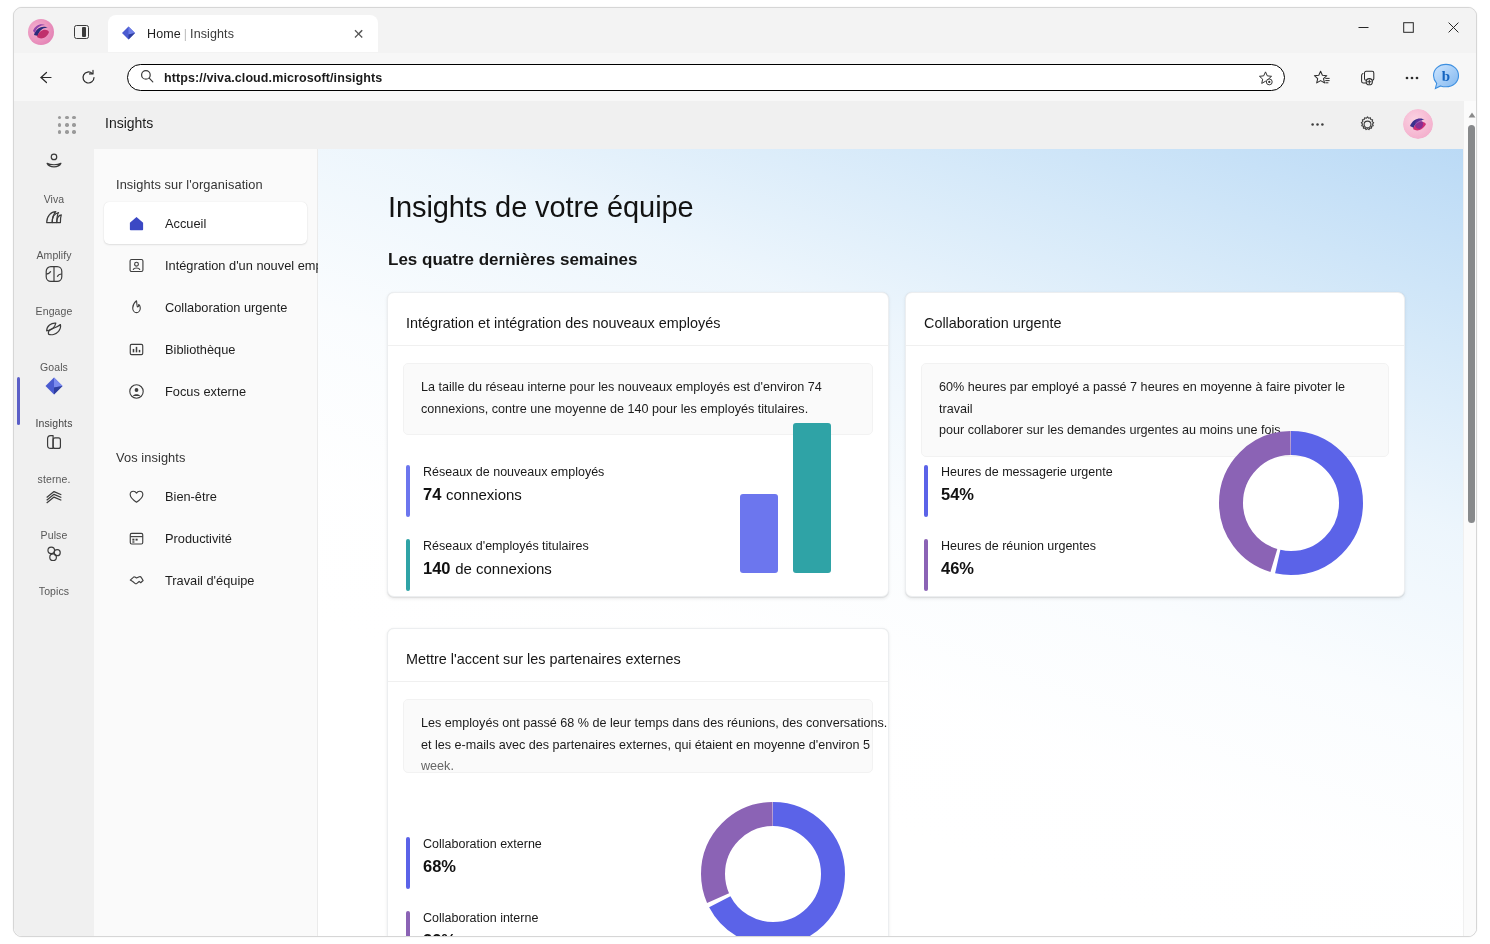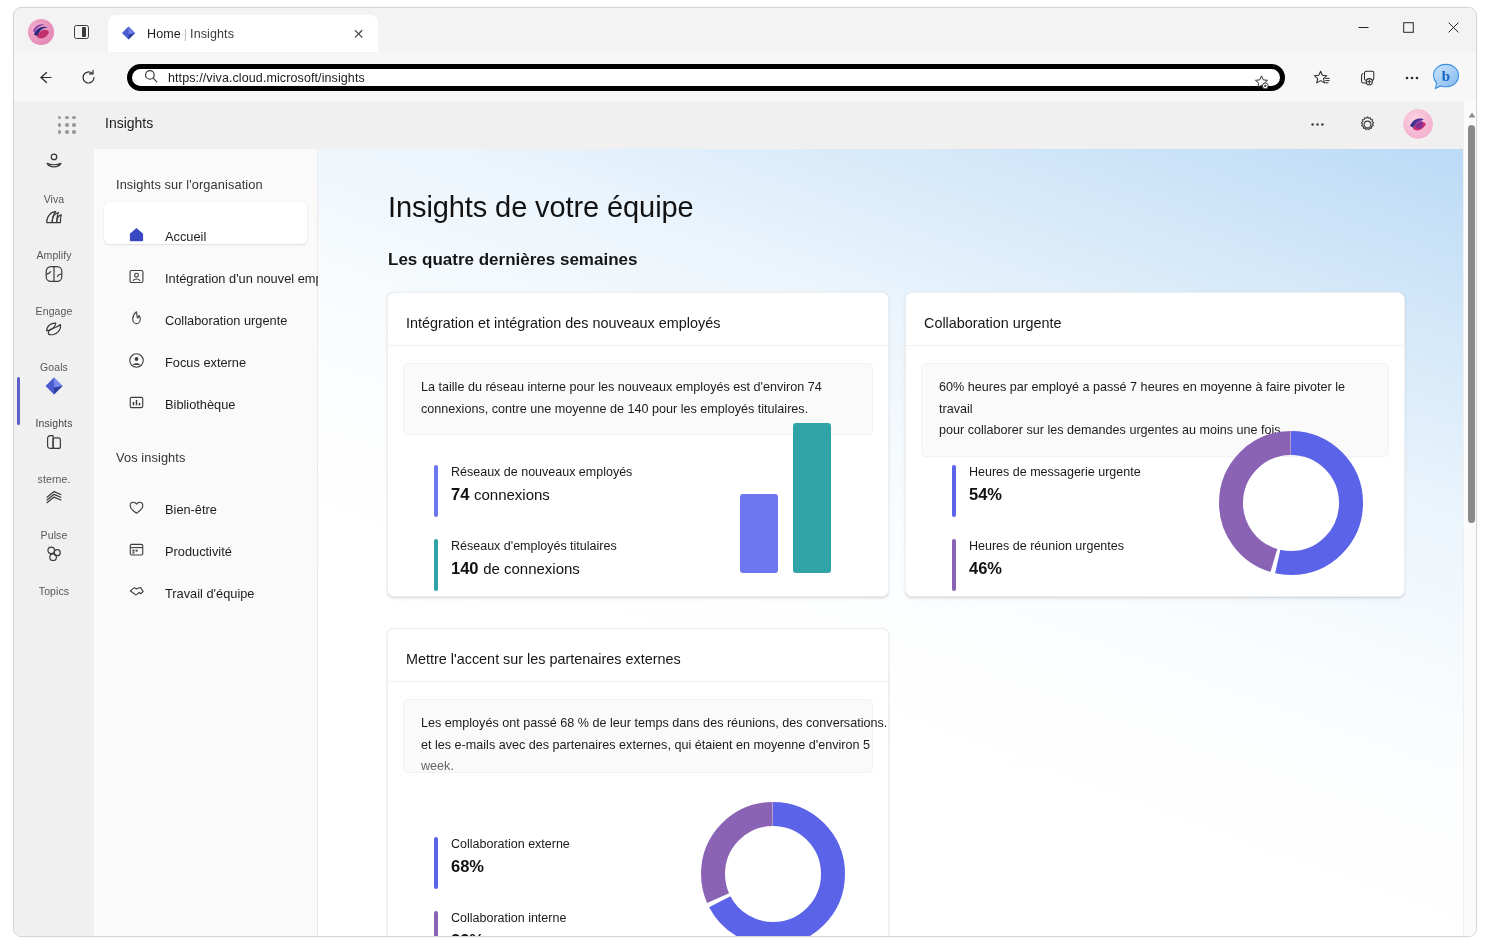--- a/index.html
+++ b/index.html
@@ -89,24 +89,25 @@
   .navbtn {
     position: absolute; top: 10px;
     width: 28px; height: 28px;
     display: flex; align-items: center; justify-content: center;
     border-radius: 5px; cursor: pointer; color: #2b2b2b;
   }
   .omnibox {
     position: absolute; left: 113px; top: 11px;
     width: 1158px; height: 27px;
     background: #ffffff;
-    border: 5px solid #000000;
+    border: 1px solid #000000;
     border-radius: 14px;
     display: flex; align-items: center;
     cursor: text;
+    font-weight: bold;
   }
   .omnibox .mag { margin-left: 12px; color: #3a3a3a; flex: 0 0 auto; }
   .url-text {
     margin-left: 10px;
     font-size: 12.5px; color: #1a1a1a; letter-spacing: .1px;
   }
   .omni-fav {
     position: absolute; right: 8px; top: 3px;
     width: 21px; height: 21px;
     display: flex; align-items: center; justify-content: center;
@@ -186,21 +187,21 @@
     border-right: 1px solid #ebebeb;
   }
   .nav-group-title {
     margin: 28px 0 10px 22px;
     font-size: 12.8px; color: #333; letter-spacing: .1px;
   }
   .nav-item {
     position: relative;
     margin: 0 10px;
     height: 42px;
-    display: flex; align-items: flex-end;
+    display: flex; align-items: center;
     border-radius: 5px;
     cursor: pointer;
     padding-left: 22px;
   }
   .nav-item.selected {
     background: #ffffff;
     box-shadow: 0 1px 2px rgba(0,0,0,.10), 0 0 1px rgba(0,0,0,.12);
   }
   .nav-item .ni-icon {
     width: 20px; height: 20px; flex: 0 0 auto;
@@ -265,21 +266,21 @@
     border: 1px solid #f2f2f2;
     border-radius: 5px;
     padding: 13px 17px 14px 17px;
     font-size: 12.6px; line-height: 1.72; color: #1c1c1c;
   }
   .card-note.clip { height: 74px; overflow: visible; white-space: nowrap; }
   .card-note .ln { display: block; }
   .card-note .muted { color: #666; }
 
   .metrics { position: absolute; left: 18px; }
-  .metric { display: flex; margin-bottom: 22px; margin-left: 28px; }
+  .metric { display: flex; margin-bottom: 22px; }
   .metric .mbar { width: 4px; border-radius: 2px; flex: 0 0 auto; }
   .metric .mtxt { margin-left: 13px; }
   .metric .mlabel { font-size: 12.5px; color: #191919; }
   .metric .mvalue { margin-top: 6px; font-size: 16.5px; color: #111; font-weight: 700; }
   .metric .mvalue .unit { font-weight: 400; font-size: 15px; }
 
   
   .barchart { position: absolute; display: flex; align-items: flex-end; gap: 15px; }
   .barchart .bar { width: 38px; border-radius: 3px; }
 
@@ -604,38 +605,38 @@
           <svg width="17" height="17" viewBox="0 0 18 18">
               <path d="M9 1.8 C9 1.8 5 5.4 5 9.4 C5 12.2 6.8 14.4 9 14.4 C11.2 14.4 13 12.2 13 9.4 C13 7.2 11.4 5.8 11.4 5.8 C11.4 7.6 10.5 8.4 10 8.4 C9.5 8.4 9.6 6.4 9 1.8 Z" fill="none" stroke="currentColor" stroke-width="1.2" stroke-linejoin="round"></path>
             </svg>
         </span>
         <span class="ni-label">Collaboration urgente</span>
       </div>
 
       <div class="nav-item">
         <span class="ni-icon">
           <svg width="17" height="17" viewBox="0 0 18 18">
-              <circle cx="9" cy="9" r="7.1" fill="none" stroke="currentColor" stroke-width="1.2"></circle>
-              <circle cx="9" cy="7.4" r="2" fill="currentColor"></circle>
-              <path d="M5.2 13.8 C5.8 11.3 12.2 11.3 12.8 13.8" fill="currentColor"></path>
-            </svg>
-        </span>
-        <span class="ni-label">Focus externe</span>
-      </div>
-
-      <div class="nav-item">
-        <span class="ni-icon">
-          <svg width="17" height="17" viewBox="0 0 18 18">
               <rect x="2.4" y="3.6" width="13.2" height="10.8" rx="1.4" fill="none" stroke="currentColor" stroke-width="1.2"></rect>
               <rect x="5" y="8.4" width="1.6" height="3.6" fill="currentColor"></rect>
               <rect x="8.2" y="6.2" width="1.6" height="5.8" fill="currentColor"></rect>
               <rect x="11.4" y="9.4" width="1.6" height="2.6" fill="currentColor"></rect>
             </svg>
         </span>
         <span class="ni-label">Bibliothèque</span>
+      </div>
+
+      <div class="nav-item">
+        <span class="ni-icon">
+          <svg width="17" height="17" viewBox="0 0 18 18">
+              <circle cx="9" cy="9" r="7.1" fill="none" stroke="currentColor" stroke-width="1.2"></circle>
+              <circle cx="9" cy="7.4" r="2" fill="currentColor"></circle>
+              <path d="M5.2 13.8 C5.8 11.3 12.2 11.3 12.8 13.8" fill="currentColor"></path>
+            </svg>
+        </span>
+        <span class="ni-label">Focus externe</span>
       </div>
 
       <div class="nav-group-title" style="margin-top:38px">Vos insights</div>
 
       <div class="nav-item">
         <span class="ni-icon">
           <svg width="17" height="17" viewBox="0 0 18 18">
               <path d="M9 15 C9 15 2.3 10.7 2.3 6.9 C2.3 4.8 3.9 3.4 5.7 3.4 C7 3.4 8.3 4.2 9 5.4 C9.7 4.2 11 3.4 12.3 3.4 C14.1 3.4 15.7 4.8 15.7 6.9 C15.7 10.7 9 15 9 15 Z" fill="none" stroke="currentColor" stroke-width="1.2" stroke-linejoin="round"></path>
             </svg>
         </span>

